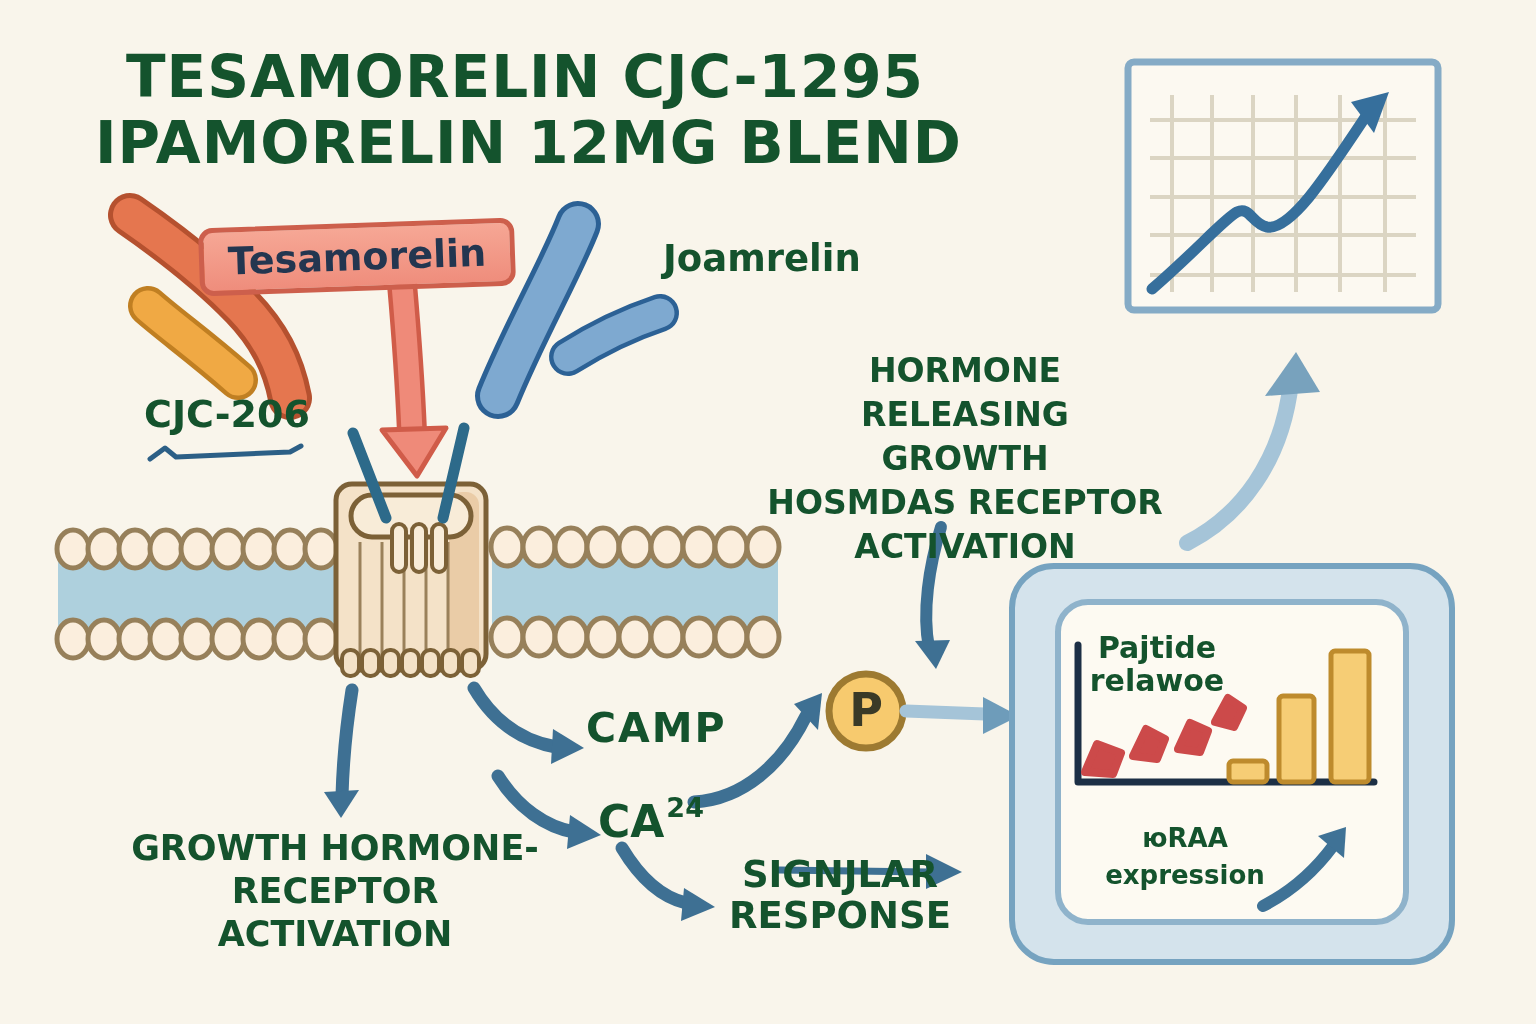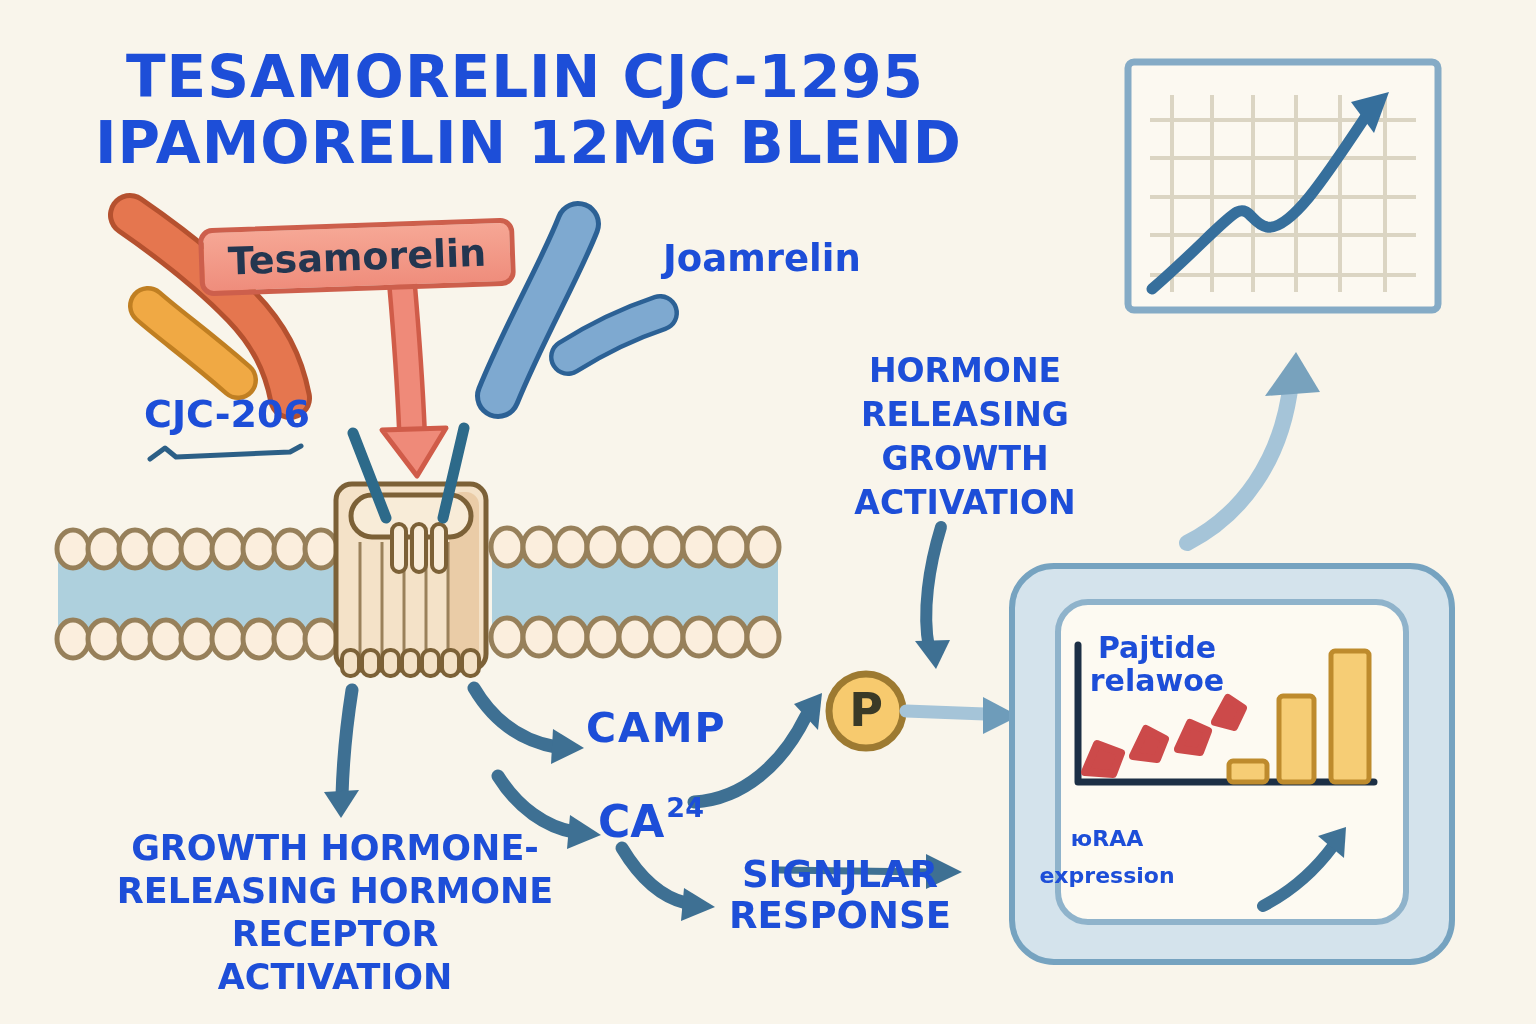--- a/index.html
+++ b/index.html
@@ -1,38 +1,38 @@
 <!DOCTYPE html>
 <html><head>
 <meta charset="utf-8">
 <style>
   html,body{margin:0;padding:0;background:#f9f5eb;}
   #stage{position:relative;width:1536px;height:1024px;overflow:hidden;
          background:#f9f5eb;font-family:"DejaVu Sans",sans-serif;color:#1d3450;}
   #art{position:absolute;left:0;top:0;width:1536px;height:1024px;}
-  .txt{position:absolute;font-weight:bold;color:#1d4ed8;white-space:nowrap;}
+  .txt{position:absolute;font-weight:bold;color:#14532d;white-space:nowrap;}
   .center{text-align:center;white-space:normal;}
   .title{left:95px;top:44px;width:860px;font-size:58px;line-height:66px;
          letter-spacing:1px;text-align:center;}
   .peptide-label-box{position:absolute;left:199px;top:223px;width:306px;height:58px;
      background:linear-gradient(180deg,#f6a795,#ef8d7c);border:5px solid #cd5f4c;
      border-radius:14px;transform:rotate(-2deg);display:flex;align-items:center;
      justify-content:center;font-size:38px;font-weight:bold;color:#233650;}
   .joamrelin{left:663px;top:237px;font-size:37px;}
   .cjc{left:144px;top:392px;font-size:38px;}
   .growth-right{left:765px;top:349px;width:400px;font-size:33px;line-height:44px;}
   .camp{left:586px;top:704px;font-size:41px;letter-spacing:2px;}
   .ca{left:598px;top:796px;font-size:44px;}
   .ca sup{font-size:27px;position:relative;top:-4px;left:2px;}
   .growth-left{left:110px;top:827px;width:450px;font-size:35px;line-height:43px;}
   .sign{left:725px;top:854px;width:230px;font-size:37px;line-height:41px;}
   .p-label{left:846px;top:686px;width:40px;text-align:center;font-size:46px;
            line-height:48px;color:#3a3a27;}
   .release-title{left:1062px;top:631px;width:190px;font-size:30px;line-height:33px;}
-  .expr{left:982px;top:820px;width:250px;font-size:22px;line-height:37px;}
+  .expr{left:1060px;top:820px;width:250px;font-size:26px;line-height:37px;}
 </style>
 </head>
 <body>
 
 <div id="stage">
 
   <svg id="art" viewBox="0 0 1536 1024">
     <defs>
       <ellipse id="lipidHead" rx="16" ry="19" fill="#fbeedd" stroke="#97805a" stroke-width="5"></ellipse>
     </defs>
@@ -202,30 +202,30 @@
 
   <div class="peptide-label-box">Tesamorelin</div>
 
   <div class="txt joamrelin">Joamrelin</div>
 
   <div class="txt cjc">CJC-206</div>
 
   <div class="txt center growth-right">
     <div>HORMONE RELEASING</div>
     <div>GROWTH</div>
+    <div>HOSMDAS RECEPTOR</div>
     <div>ACTIVATION</div>
   </div>
 
   <div class="txt camp">CAMP</div>
 
   <div class="txt ca"><span>CA</span><sup>24</sup></div>
 
   <div class="txt center growth-left">
     <div>GROWTH HORMONE-</div>
-    <div>RELEASING HORMONE</div>
     <div>RECEPTOR ACTIVATION</div>
   </div>
 
   <div class="txt center sign">
     <div>SIGNJLAR</div>
     <div>RESPONSE</div>
   </div>
 
   <div class="txt p-label">P</div>
 

